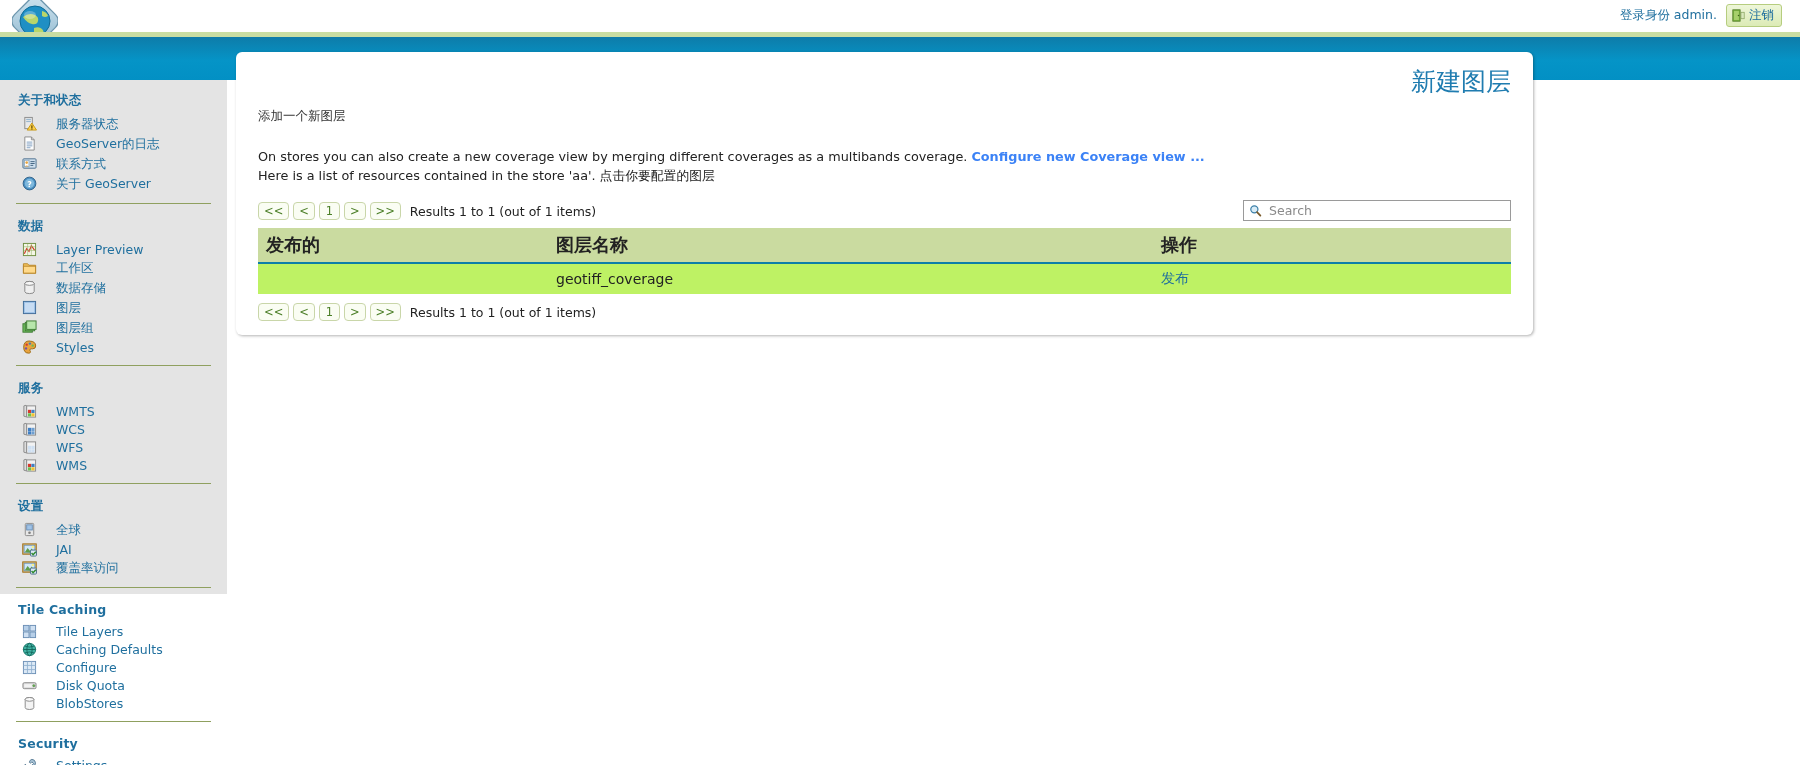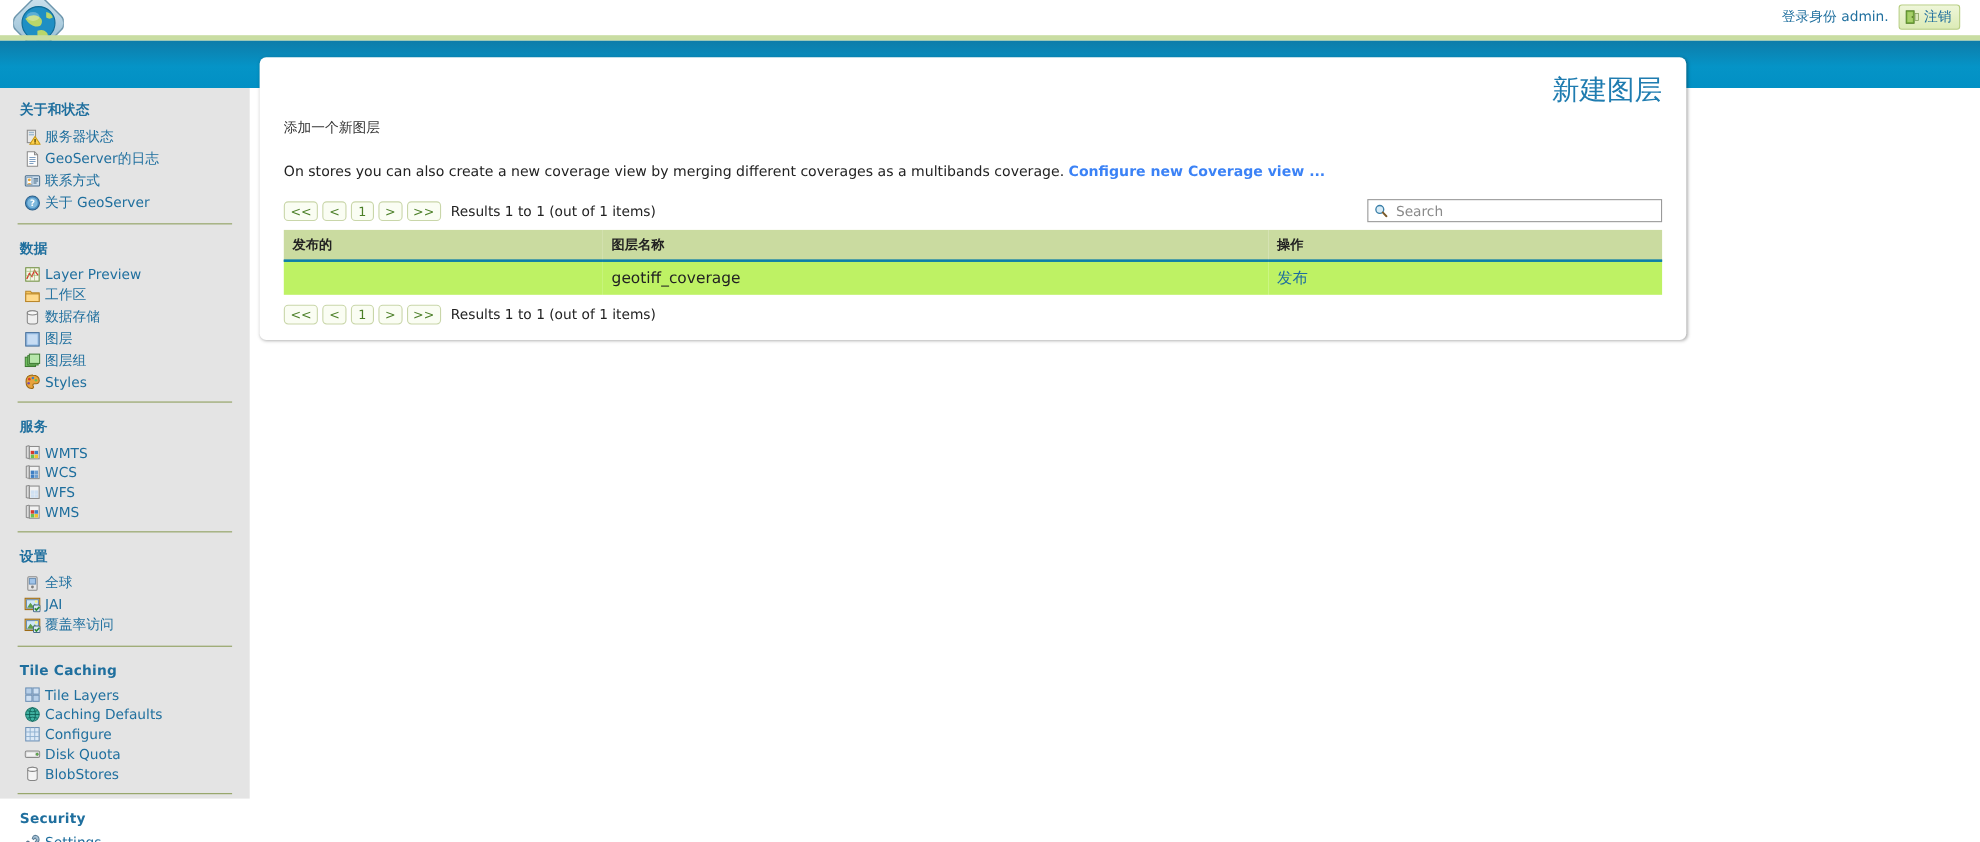--- a/index.html
+++ b/index.html
@@ -46,31 +46,31 @@
     position: absolute; left: 0; top: 32px; width: 1800px; height: 5px;
     background: #c9dda2;
   }
   #blue-band {
     position: absolute; left: 0; top: 37px; width: 1800px; height: 43px;
     background: linear-gradient(#0e7ca9, #0594c7 55%, #0290c4);
   }
 
   
   #sidebar {
-    position: absolute; left: 0; top: 80px; width: 227px; height: 646px;
+    position: absolute; left: 0; top: 80px; width: 227px; height: 514px;
     background: #e4e4e4;
     padding: 0 14px;
   }
   .nav-group { padding-top: 8px; }
   .nav-title {
     font-size: 12.5px; font-weight: bold; color: #1f6f9e;
     margin: 4px 0 5px 4px; letter-spacing: 0.2px;
   }
   .nav-item {
-    display: flex; align-items: center; gap: 4px;
+    display: flex; align-items: flex-start; gap: 19px;
     padding: 1.5px 0 1.5px 8px; cursor: pointer;
   }
   .nav-item .txt { font-size: 12.5px; color: #1f6f9e; }
   .nav-ic { width: 15px; height: 15px; flex: 0 0 15px; display: block; }
   .nav-sep {
     height: 1px; background: #8fa05f; margin: 9px 2px 2px 2px;
   }
 
   
   #content-panel {
@@ -123,21 +123,21 @@
   }
   #search-input::placeholder { color: #8a8a8a; }
 
   
   #layers-table {
     width: 100%; border-collapse: collapse; margin-top: 8px;
     table-layout: fixed;
   }
   #layers-table thead th {
     background: #cadba0; color: #222;
-    font-size: 12px; font-weight: bold; text-align: left;
+    font-size: 18px; font-weight: bold; text-align: left;
     padding: 5px 8px; border-bottom: 2px solid #0d7fa8;
   }
   #layers-table tbody td {
     background: #bef264; font-size: 14px; color: #222;
     padding: 6px 8px; border: 0;
   }
   #layers-table tbody td a { color: #1f6f9e; text-decoration: none; cursor: pointer; }
   .col-pub { width: 290px; }
   .col-name { width: 605px; }
   .col-act { width: auto; }
@@ -481,20 +481,21 @@
   </div>
 
 <div id="content-panel">
   <div id="panel-inner">
     <div id="page-title">新建图层</div>
     <div id="page-subtitle">添加一个新图层</div>
 
     <div class="info-line">
       <span>On stores you can also create a new coverage view by merging different coverages as a multibands coverage. </span><a id="coverage-view-link">Configure new Coverage view ...</a>
     </div>
+    <div class="info-line">Here is a list of resources contained in the store 'aa'. 点击你要配置的图层</div>
 
     <div class="toolbar-row">
       <div class="pager">
         <span class="pg-btn">&lt;&lt;</span>
         <span class="pg-btn">&lt;</span>
         <span class="pg-btn current">1</span>
         <span class="pg-btn">&gt;</span>
         <span class="pg-btn">&gt;&gt;</span>
       </div>
       <span class="pager-label">Results 1 to 1 (out of 1 items)</span>

